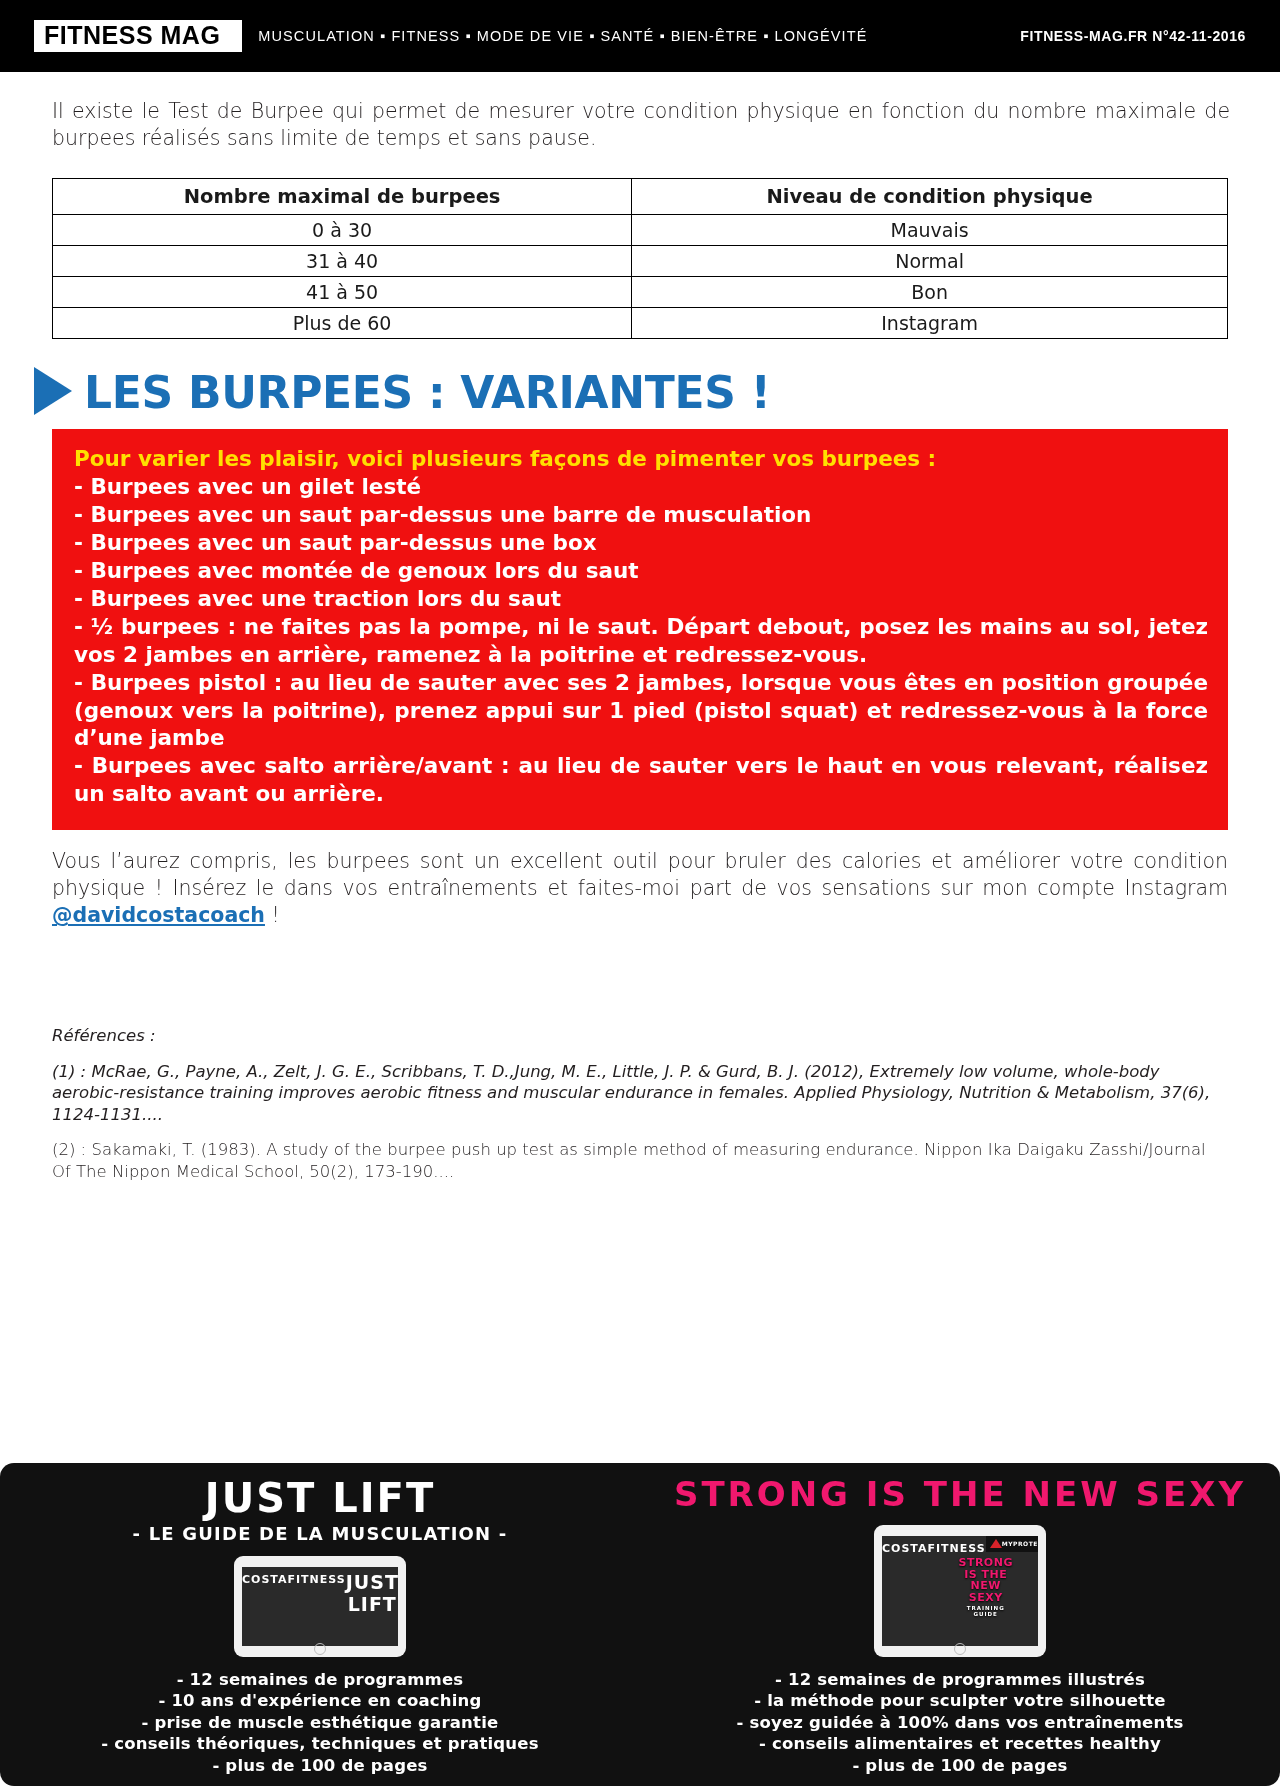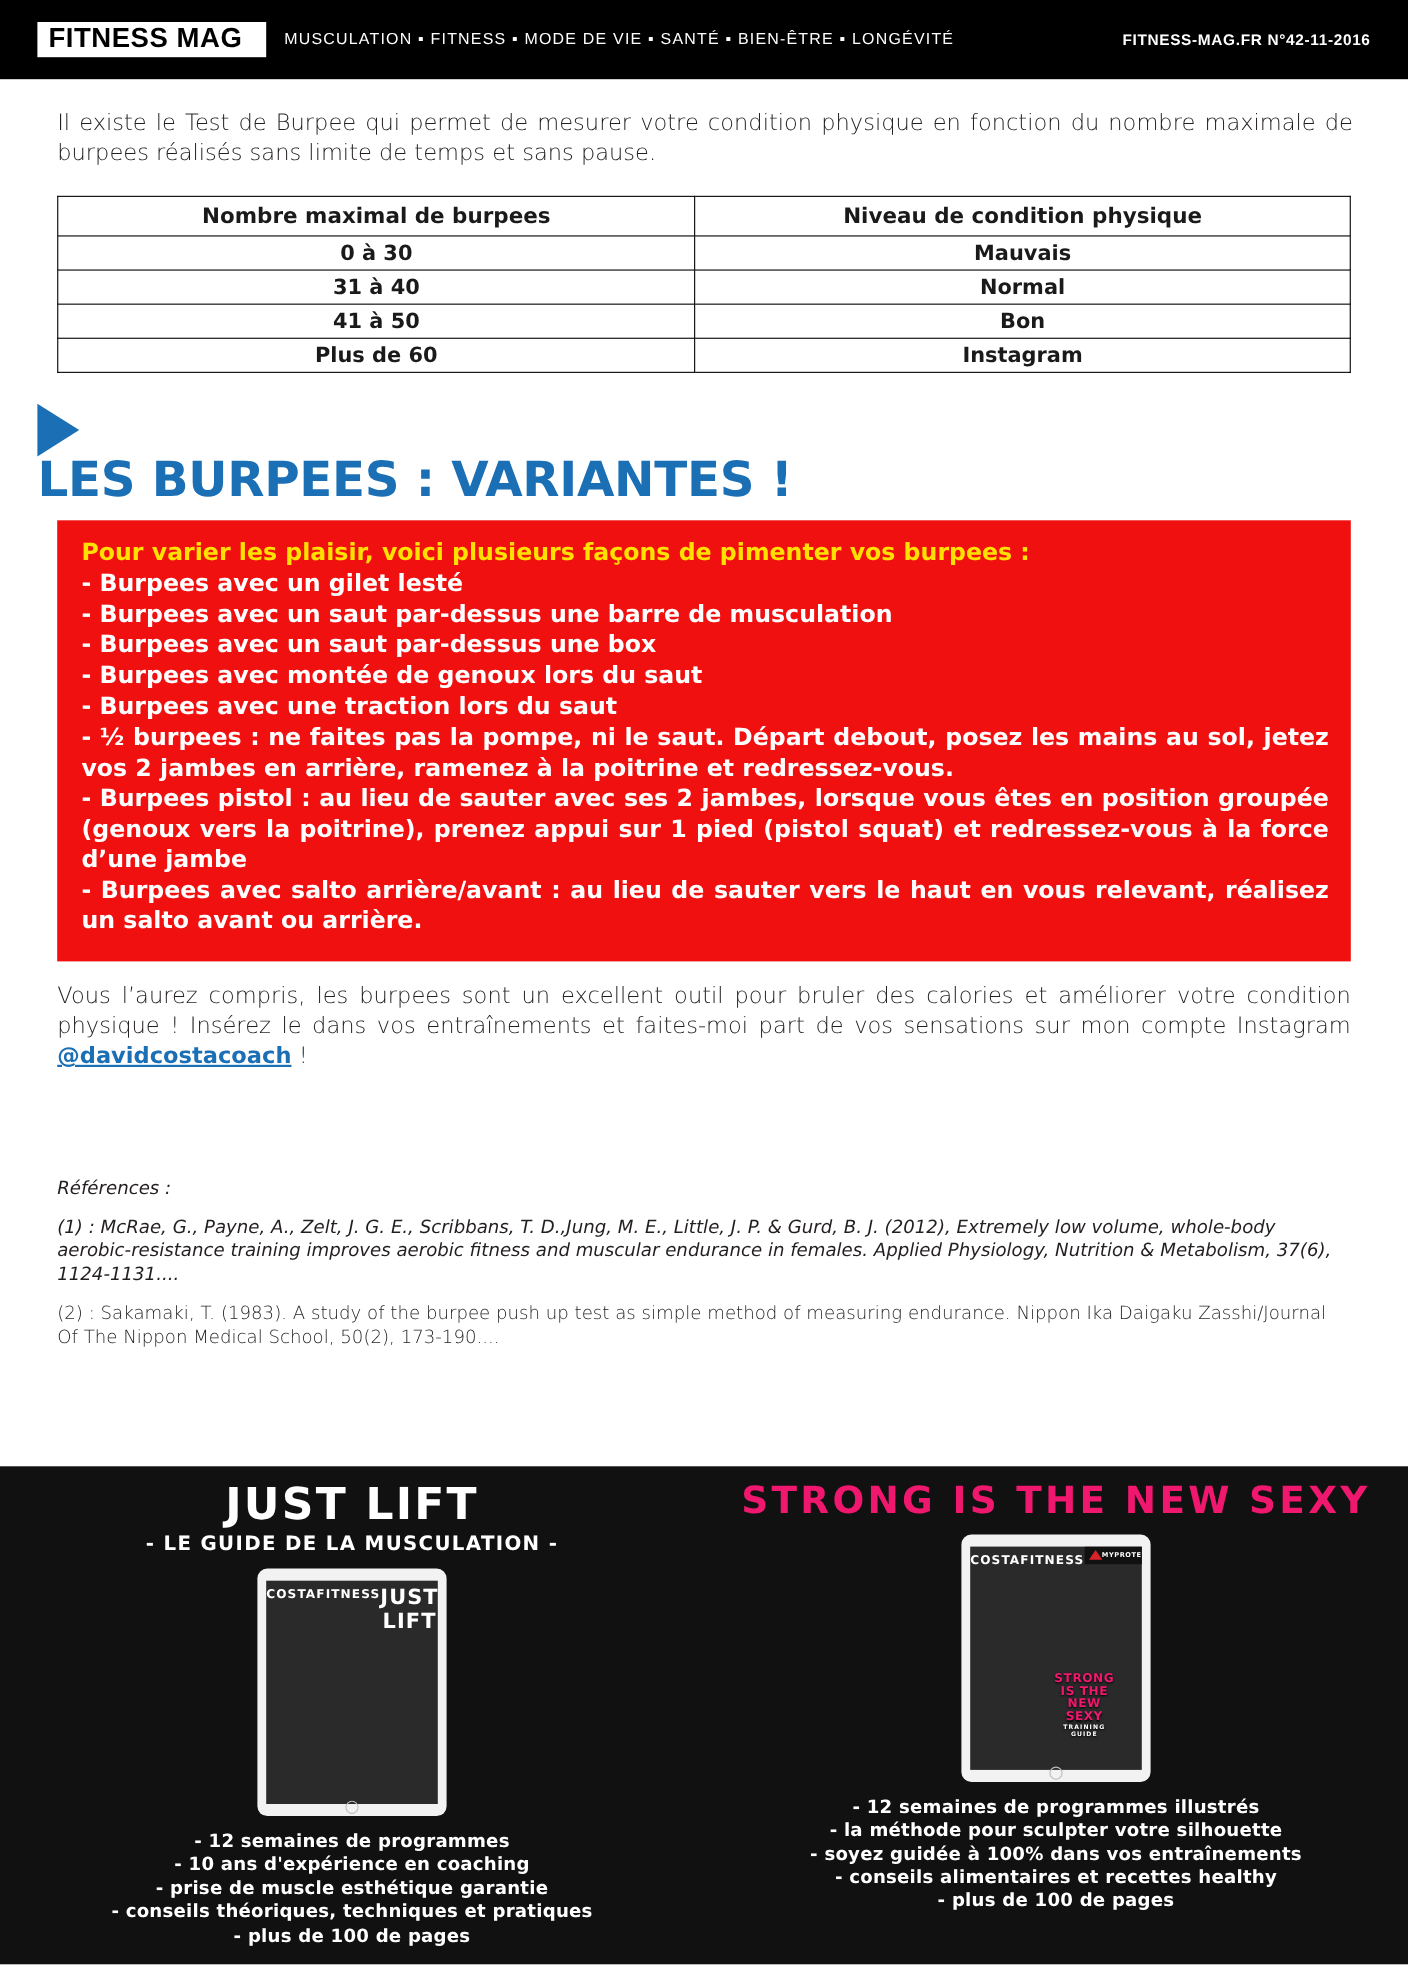--- a/index.html
+++ b/index.html
@@ -68,36 +68,35 @@
   table.levels {
     margin: 26px 18px 0 18px;
     border-collapse: collapse;
     width: calc(100% - 36px);
     font-size: 19px;
   }
   table.levels td, table.levels th {
     border: 1px solid #000000;
     text-align: center;
     padding: 4px 6px;
-    font-weight: bold;
+    font-weight: normal;
     font-family: "DejaVu Sans", sans-serif;
   }
   table.levels th {
     font-weight: bold;
     font-size: 19.5px;
     padding: 6px;
   }
 
   
   .section-title-row {
     display: flex;
-    align-items: flex-start;
+    align-items: flex-end;
     margin: 28px 0 0 0;
     padding-left: 0;
-    flex-direction: column;
   }
   .arrow {
     width: 0; height: 0;
     border-top: 24px solid transparent;
     border-bottom: 24px solid transparent;
     border-left: 38px solid #1b6fb5;
     margin-left: 0px;
     margin-right: 12px;
     flex: 0 0 auto;
   }
@@ -149,23 +148,24 @@
     font-family: "DejaVu Sans", sans-serif;
     font-weight: 300;
   }
   .refs .it { font-style: italic; }
   .refs p { margin: 0 0 14px 0; }
 
   
   .promo {
     position: absolute;
     left: 0; right: 0; bottom: 0;
-    height: 453px;
+    height: 323px;
     background: #111111;
     display: flex;
+    border-radius: 14px;
   }
   .promo-col {
     flex: 1 1 50%;
     padding: 14px 20px 10px 20px;
     display: flex;
     flex-direction: column;
     align-items: center;
   }
   .promo-title {
     color: #ffffff;

